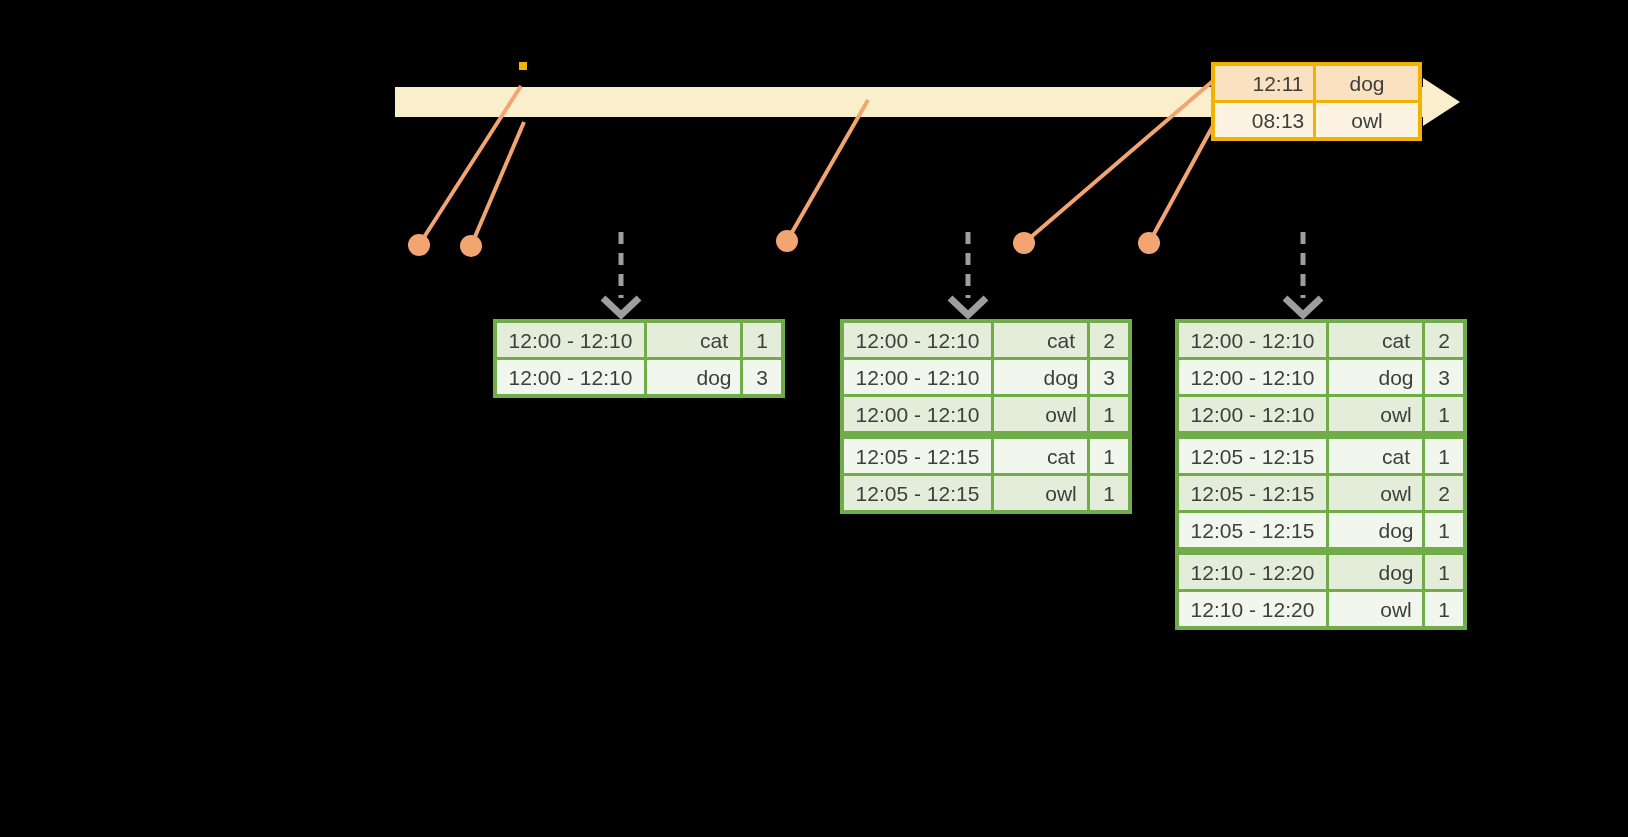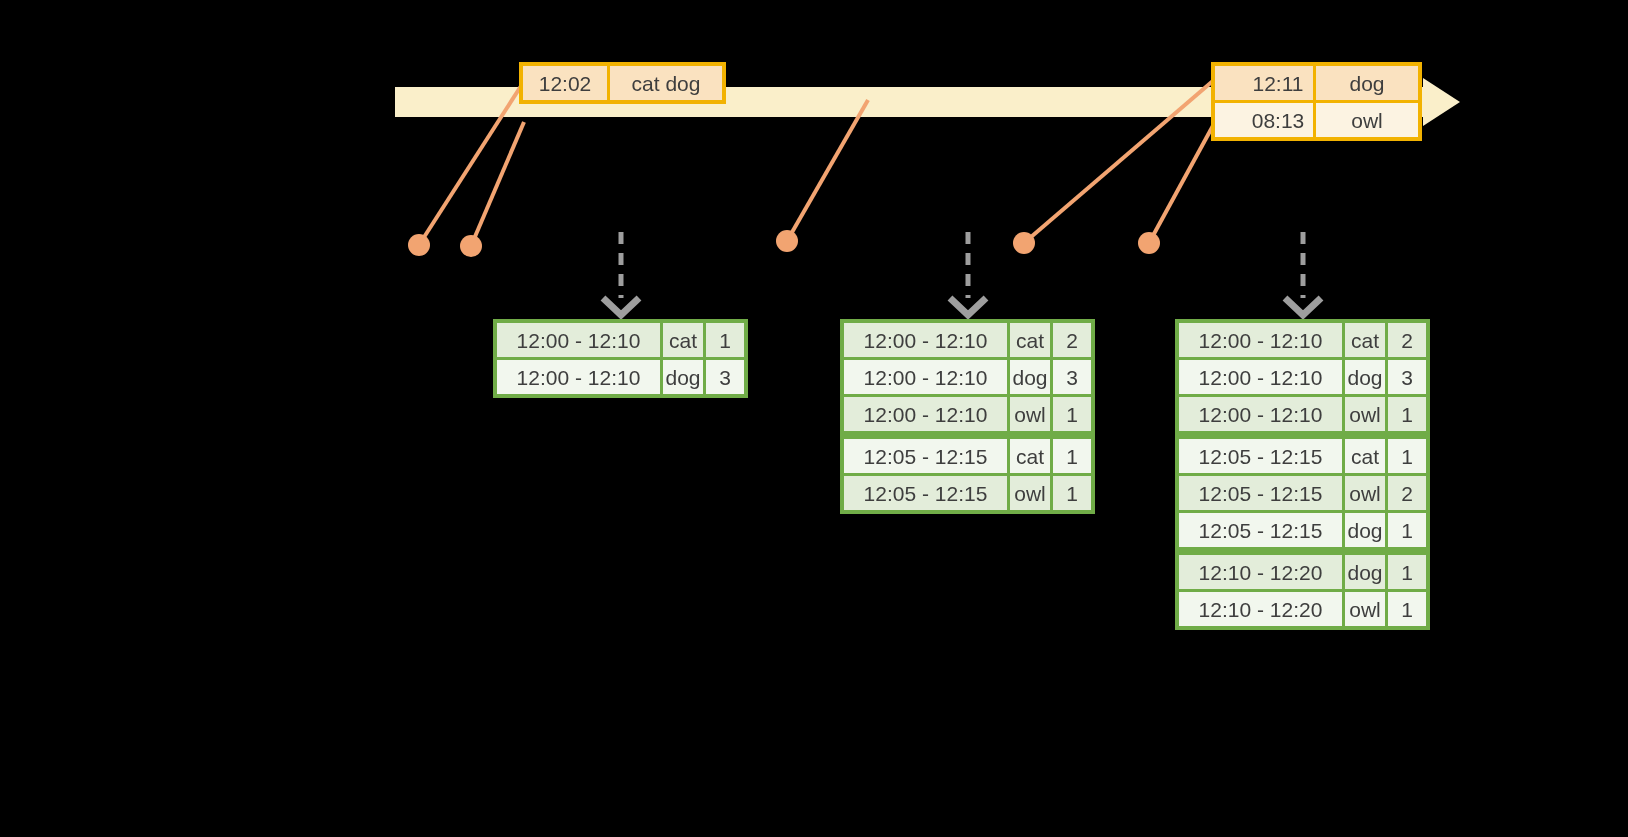--- a/index.html
+++ b/index.html
@@ -51,22 +51,22 @@
   #event-table-2{left:864px;top:82px;}
   #event-table-3{left:1211px;top:62px;}
 
   .result-table{
     position:absolute;z-index:3;background:var(--result-border);
     padding:4px;display:flex;flex-direction:column;
   }
   .result-row{display:flex;gap:3px;margin-top:3px;}
   .result-row:first-child{margin-top:0;}
   .result-row.group-start{margin-top:8px;}
-  .result-table .window{width:163px;}
-  .result-table .word{width:40px;}
+  .result-table .window{width:147px;}
+  .result-table .word{width:52px;padding-left:41px;}
   .result-table .count{width:38px;}
   .result-row.row-dark .cell{background:var(--result-row-dark);}
   .result-row.row-light .cell{background:var(--result-row-light);}
   #result-table-1{left:493px;top:319px;}
   #result-table-2{left:840px;top:319px;}
   #result-table-3{left:1175px;top:319px;}
 </style>
 </head>
 <body>
 
@@ -93,24 +93,20 @@
     <polyline class="flow-head" points="603,298 621,315 639,298"></polyline>
 
     <line class="flow-line" x1="968" y1="232" x2="968" y2="298"></line>
     <polyline class="flow-head" points="950,298 968,315 986,298"></polyline>
 
     <line class="flow-line" x1="1303" y1="232" x2="1303" y2="298"></line>
     <polyline class="flow-head" points="1285,298 1303,315 1321,298"></polyline>
   </svg>
 
   <div class="event-table" id="event-table-1">
-    <div class="event-row row-dark">
-      <div class="cell time">12:02</div>
-      <div class="cell words">cat dog</div>
-    </div>
   </div>
 
 
   <div class="event-table narrow" id="event-table-3">
     <div class="event-row row-dark">
       <div class="cell time">12:11</div>
       <div class="cell words">dog</div>
     </div>
     <div class="event-row row-light">
       <div class="cell time">08:13</div>

